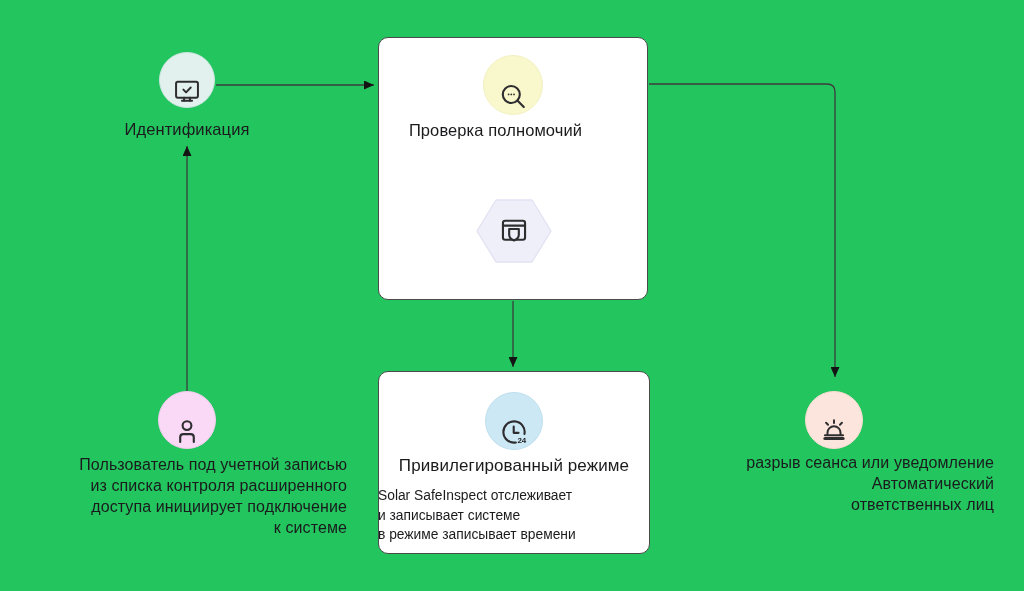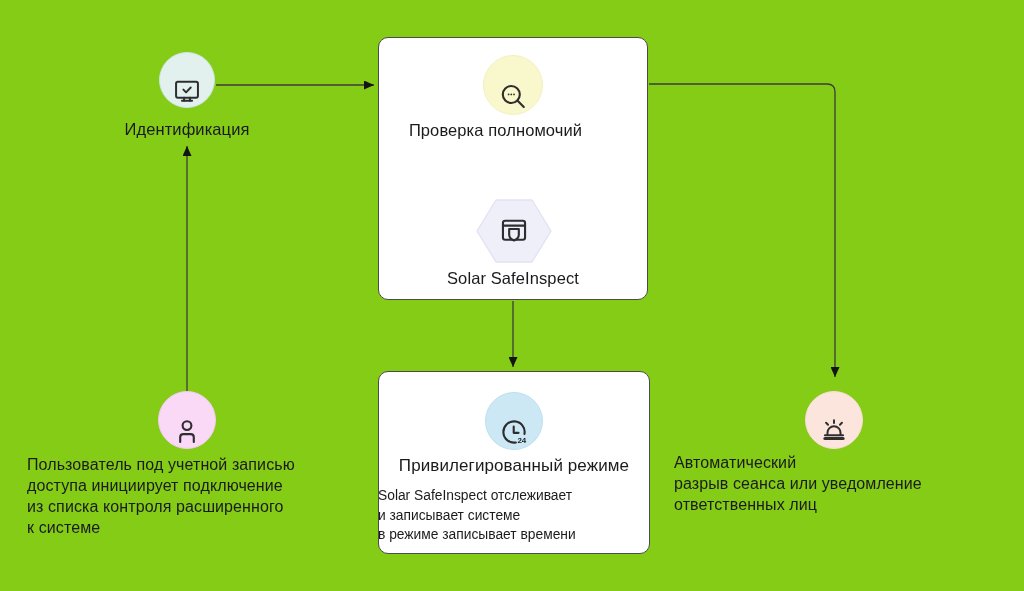--- a/index.html
+++ b/index.html
@@ -1,36 +1,36 @@
 <!DOCTYPE html>
 <html><head>
 <meta charset="utf-8">
 <style>
   html,body{margin:0;padding:0;background:#ffffff;}
   .canvas{
-    position:relative;width:1024px;height:591px;background:#84cc16;overflow:hidden;
+    position:relative;width:1024px;height:591px;background:#22c55e;overflow:hidden;
     font-family:"Liberation Sans","DejaVu Sans",sans-serif;color:#1b1b1d;
   }
   .connectors{position:absolute;left:0;top:0;pointer-events:none;}
   .circle{
     position:absolute;border-radius:50%;
     display:flex;align-items:flex-end;justify-content:center;
     border:1px solid transparent;box-sizing:border-box;
   }
   .circle svg{display:block;}
   .box{
     position:absolute;background:#ffffff;border:1px solid #4b4b4b;border-radius:10px;
     box-sizing:border-box;
   }
   .label{
     position:absolute;text-align:center;font-size:16.5px;font-weight:500;
     letter-spacing:.1px;line-height:20px;
   }
   .para{
-    position:absolute;text-align:left;font-size:16px;font-weight:400;
+    position:absolute;text-align:right;font-size:16px;font-weight:400;
     line-height:21px;letter-spacing:.1px;
   }
   .session-title{
     position:absolute;text-align:center;font-size:17px;font-weight:500;letter-spacing:.1px;
   }
   .session-sub{
     position:absolute;text-align:left;font-size:13.8px;font-weight:400;line-height:19.5px;
   }
   .hexwrap{position:absolute;width:76px;height:66px;}
   .hexwrap .hexicon{position:absolute;left:21px;top:16px;}
@@ -81,21 +81,20 @@
   <div class="hexwrap" style="left:476px;top:198px;">
     <svg width="76" height="66" viewBox="0 0 76 66">
       <polygon points="1,33 20,2 56,2 75,33 56,64 20,64" stroke-width="1.4" stroke-linejoin="round" style="fill: rgb(239, 239, 250); stroke: rgb(226, 226, 242);"></polygon>
     </svg>
     <svg class="hexicon" width="34" height="34" viewBox="0 0 24 24" fill="none" stroke="#2e2e30" stroke-width="1.5" stroke-linecap="round" stroke-linejoin="round">
       <rect x="4.2" y="4.8" width="15.6" height="13.4" rx="1.6"></rect>
       <path d="M4.2 8.2 H19.8"></path>
       <path d="M8.6 10.6 H15.4 V14.6 C15.4 17.2 12 18.7 12 18.7 C12 18.7 8.6 17.2 8.6 14.6 Z" style="fill: rgb(239, 239, 250);"></path>
     </svg>
   </div>
-  <div class="label" style="left:378px;top:268px;width:270px;">Solar SafeInspect</div>
 
   <div class="circle" style="left: 485px; top: 392px; width: 58px; height: 58px; background-color: rgb(205, 232, 245); border-color: rgb(191, 224, 239);">
     <svg width="34" height="34" viewBox="0 0 24 24" fill="none" stroke="#2e2e30" stroke-width="1.5" stroke-linecap="round" stroke-linejoin="round">
       <path d="M13.3 19.4 A7.5 7.5 0 1 1 19.4 13.3"></path>
       <path d="M11.8 8.2 V12.6 H15.2"></path>
       <text x="14.4" y="19.8" font-size="5.6" font-weight="700" fill="#1c1c1e" stroke="none" font-family="Liberation Sans, sans-serif">24</text>
     </svg>
   </div>
   <div class="session-title" style="left:378px;top:456px;width:272px;">Привилегированный режиме</div>
   <div class="session-sub" style="left:378px;top:486px;width:272px;">
@@ -108,31 +107,31 @@
     <svg width="34" height="34" viewBox="0 0 24 24" fill="none" stroke="#2e2e30" stroke-width="1.4" stroke-linecap="round" stroke-linejoin="round">
       <path d="M7.4 14.8 V13.2 A4.6 4.6 0 0 1 16.6 13.2 V14.8"></path>
       <path d="M12 4.4 V6.4"></path>
       <path d="M6.4 6.2 L7.8 7.6"></path>
       <path d="M17.6 6.2 L16.2 7.6"></path>
       <path d="M5.6 15 H18.4"></path>
       <path d="M5.6 17.3 H18.4" stroke-width="2.2"></path>
     </svg>
   </div>
   <div class="para" style="left:674px;top:452px;width:320px;">
+    <div>разрыв сеанса или уведомление</div>
     <div>Автоматический</div>
-    <div>разрыв сеанса или уведомление</div>
     <div>ответственных лиц</div>
   </div>
 
   <div class="circle" style="left: 158px; top: 391px; width: 58px; height: 58px; background-color: rgb(249, 217, 246); border-color: rgb(242, 203, 238);">
     <svg width="34" height="34" viewBox="0 0 24 24" fill="none" stroke="#2e2e30" stroke-width="1.5" stroke-linecap="round" stroke-linejoin="round">
       <circle cx="12" cy="8.2" r="3.1"></circle>
       <path d="M7.2 19.8 V16.4 Q7.2 14.2 9.4 14.2 H14.6 Q16.8 14.2 16.8 16.4 V19.8"></path>
     </svg>
   </div>
   <div class="para" style="left:27px;top:454px;width:320px;">
     <div>Пользователь под учетной записью</div>
+    <div>из списка контроля расширенного</div>
     <div>доступа инициирует подключение</div>
-    <div>из списка контроля расширенного</div>
     <div>к системе</div>
   </div>
 
 </div>
 
 </body></html>

